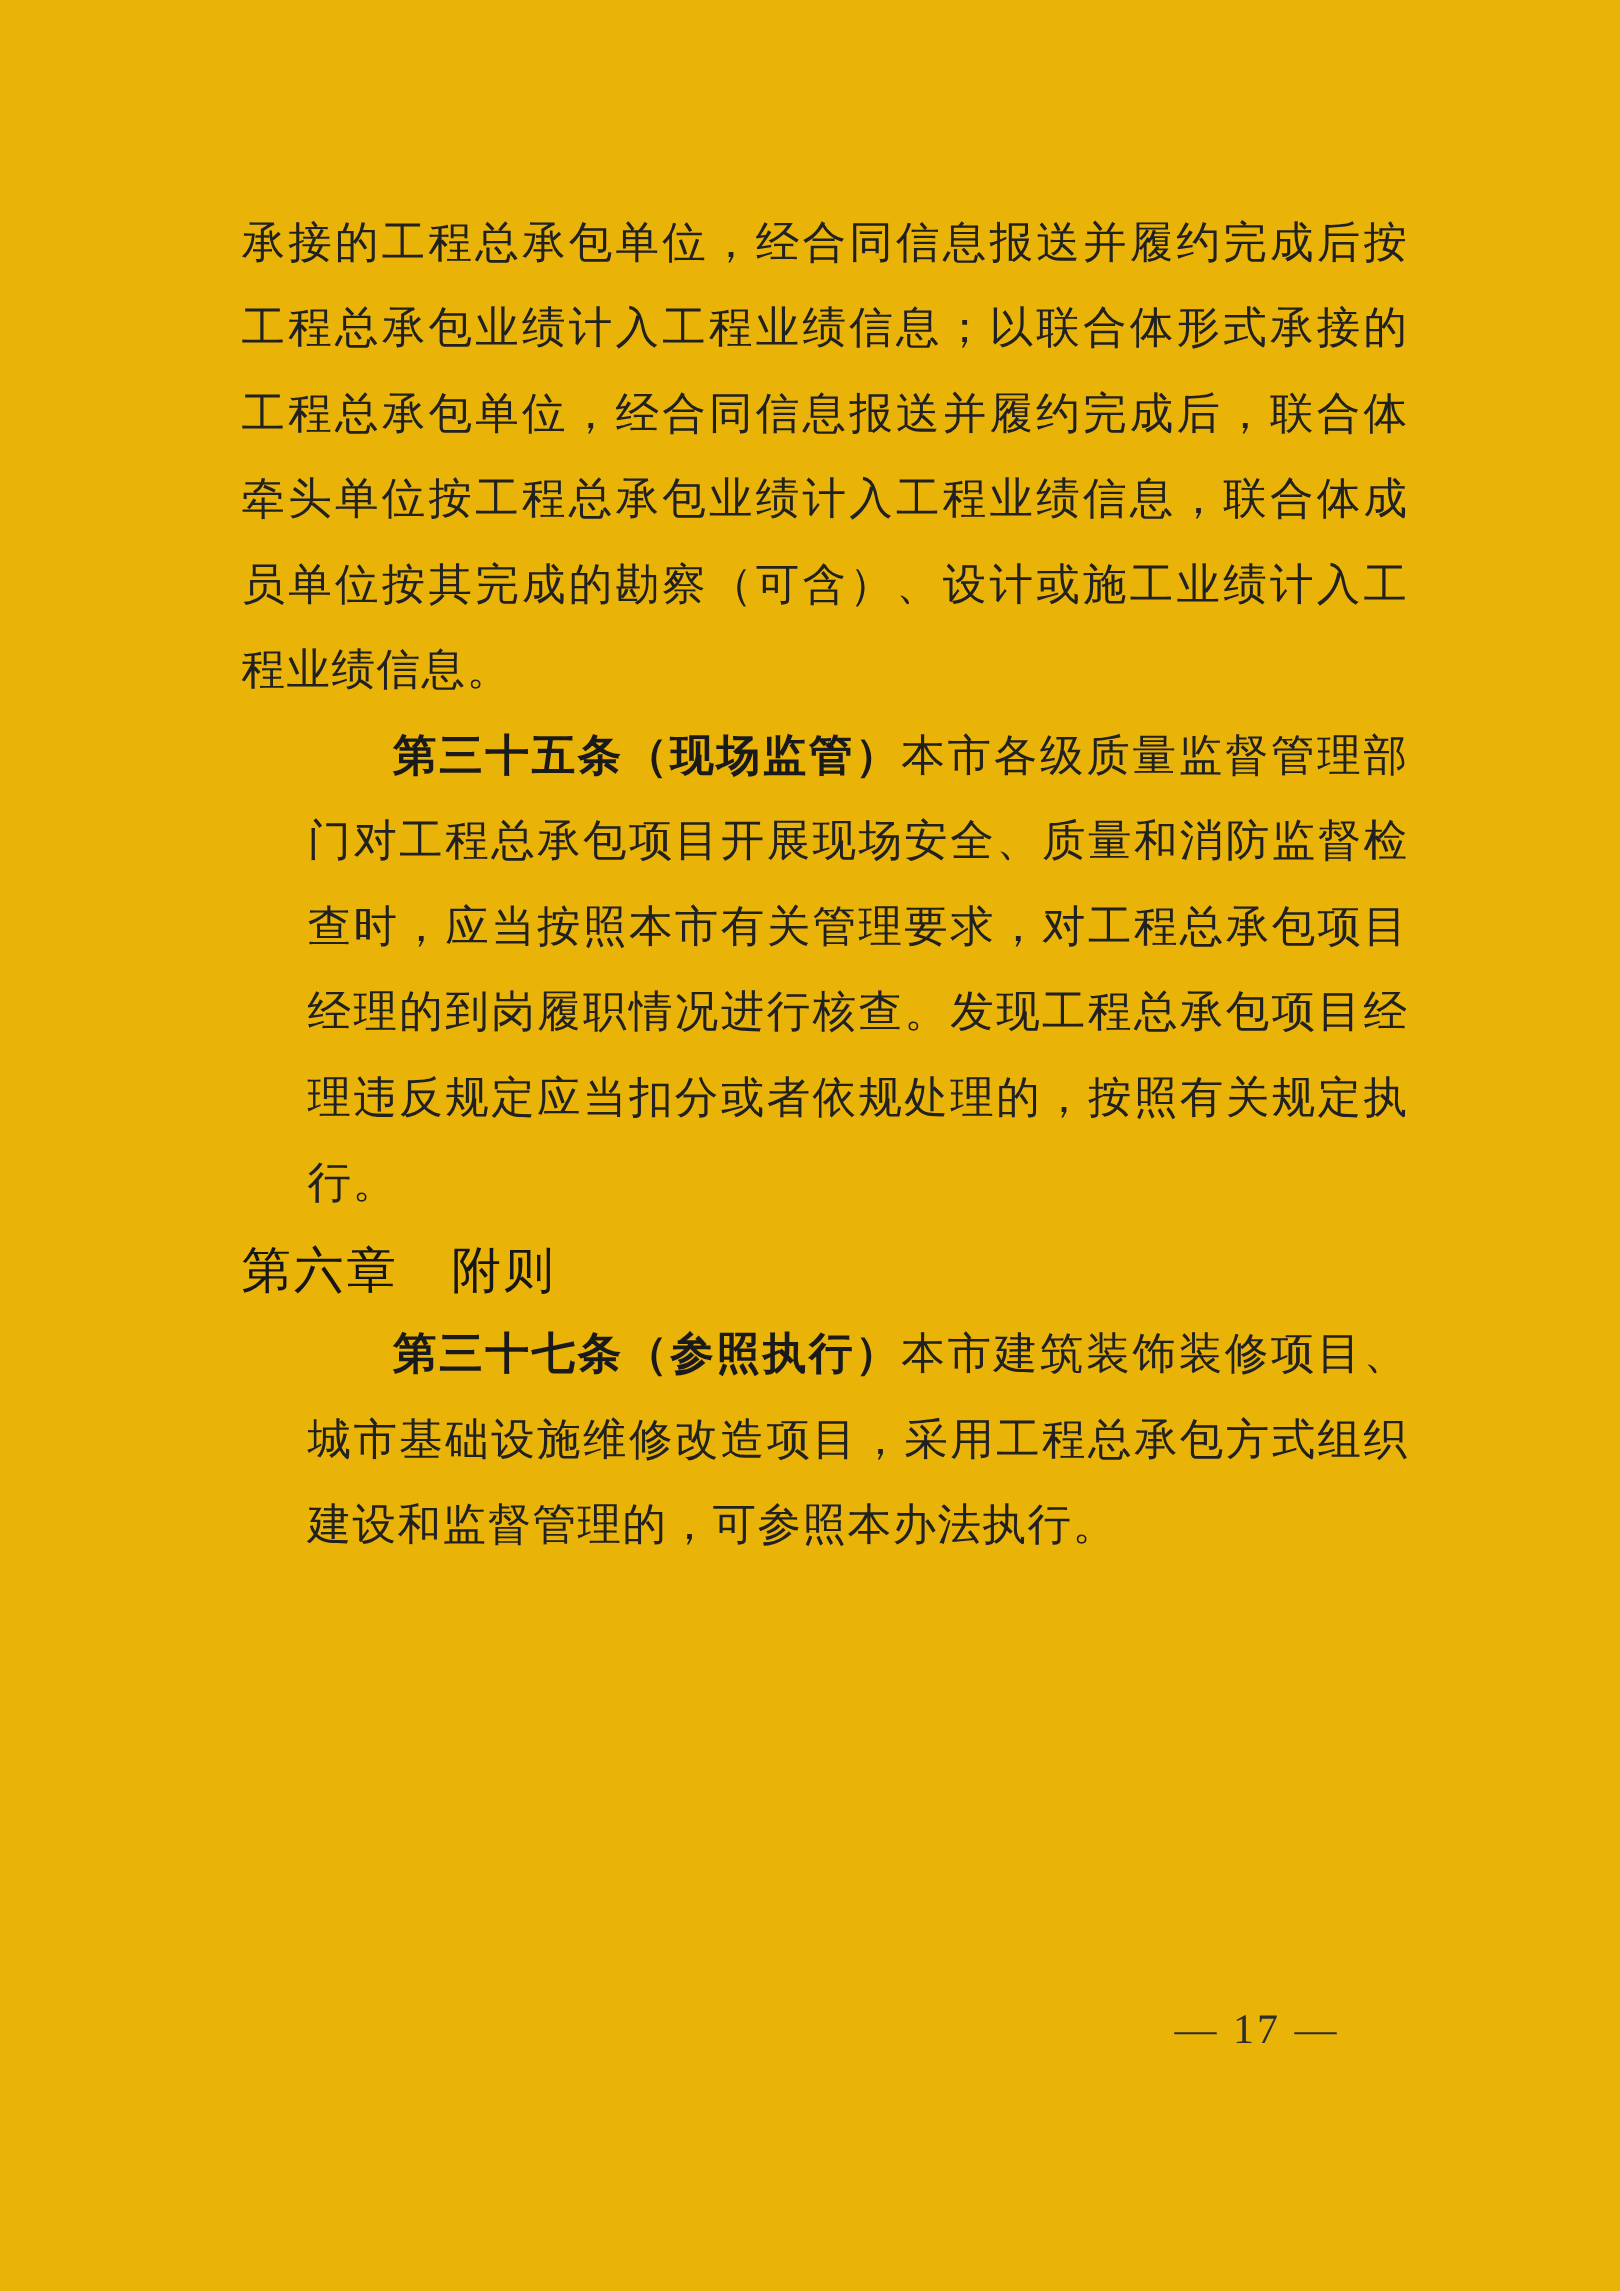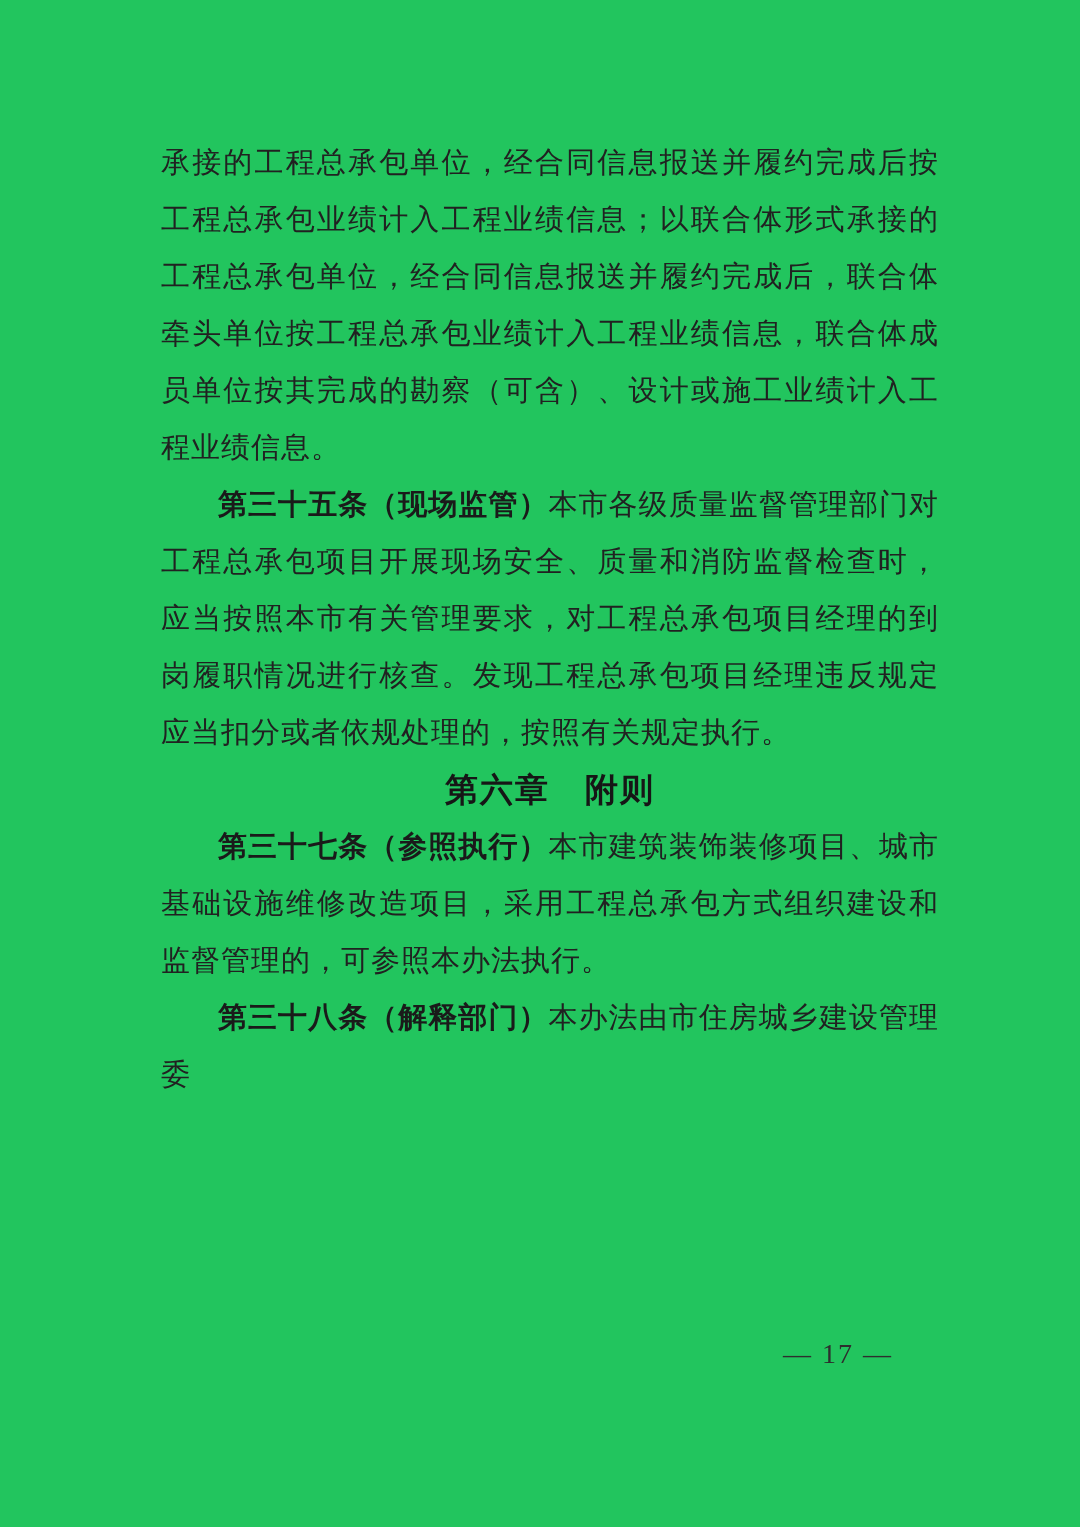--- a/index.html
+++ b/index.html
@@ -4,50 +4,49 @@
 <style>
   * { margin: 0; padding: 0; box-sizing: border-box; }
   html, body { background: #ffffff; }
   body { font-family: "Liberation Serif", serif; }
 
   .page {
     position: relative;
     width: 1080px;
     height: 1527px;
     margin: 0 auto;
-    background: #22c55e;
+    background: #eab308;
     overflow: hidden;
   }
 
   .content {
     position: absolute;
     left: 161px;
     top: 134px;
     width: 778px;
     color: #212121;
     font-size: 29px;
     line-height: 57px;
     letter-spacing: 1px;
     text-align: justify;
     text-justify: inter-ideograph;
     font-family: "Liberation Serif", serif;
   }
 
   p.para { text-indent: 0; }
-  p.para.indented { text-indent: 57px; }
+  p.para.indented { text-indent: 57px; margin-left: 44px; }
 
   .lead {
     font-weight: 700;
     font-family: "Liberation Sans", sans-serif;
     color: #1a1a1a;
   }
 
   .chapter-heading {
-    text-align: center;
-    font-weight: 700;
+    font-weight: 400;
     font-size: 33px;
     line-height: 57px;
     letter-spacing: 2px;
     color: #161616;
     font-family: "Liberation Sans", sans-serif;
     text-indent: 0;
   }
 
   .page-footer {
     position: absolute;
@@ -70,18 +69,17 @@
 
     <p class="para"><span>承接的工程总承包单位，经合同信息报送并履约完成后按工程总承包业绩计入工程业绩信息；以联合体形式承接的工程总承包单位，经合同信息报送并履约完成后，联合体牵头单位按工程总承包业绩计入工程业绩信息，联合体成员单位按其完成的勘察（可含）、设计或施工业绩计入工程业绩信息。</span></p>
 
     <p class="para indented"><span class="lead">第三十五条（现场监管）</span><span>本市各级质量监督管理部门对工程总承包项目开展现场安全、质量和消防监督检查时，应当按照本市有关管理要求，对工程总承包项目经理的到岗履职情况进行核查。发现工程总承包项目经理违反规定应当扣分或者依规处理的，按照有关规定执行。</span></p>
 
 
     <p class="chapter-heading"><span>第六章　附则</span></p>
 
     <p class="para indented"><span class="lead">第三十七条（参照执行）</span><span>本市建筑装饰装修项目、城市基础设施维修改造项目，采用工程总承包方式组织建设和监督管理的，可参照本办法执行。</span></p>
 
-    <p class="para indented"><span class="lead">第三十八条（解释部门）</span><span>本办法由市住房城乡建设管理委</span></p>
 
   </div>
 
   <div class="page-footer"><span>— 17 —</span></div>
 </div>
 
 </body></html>

